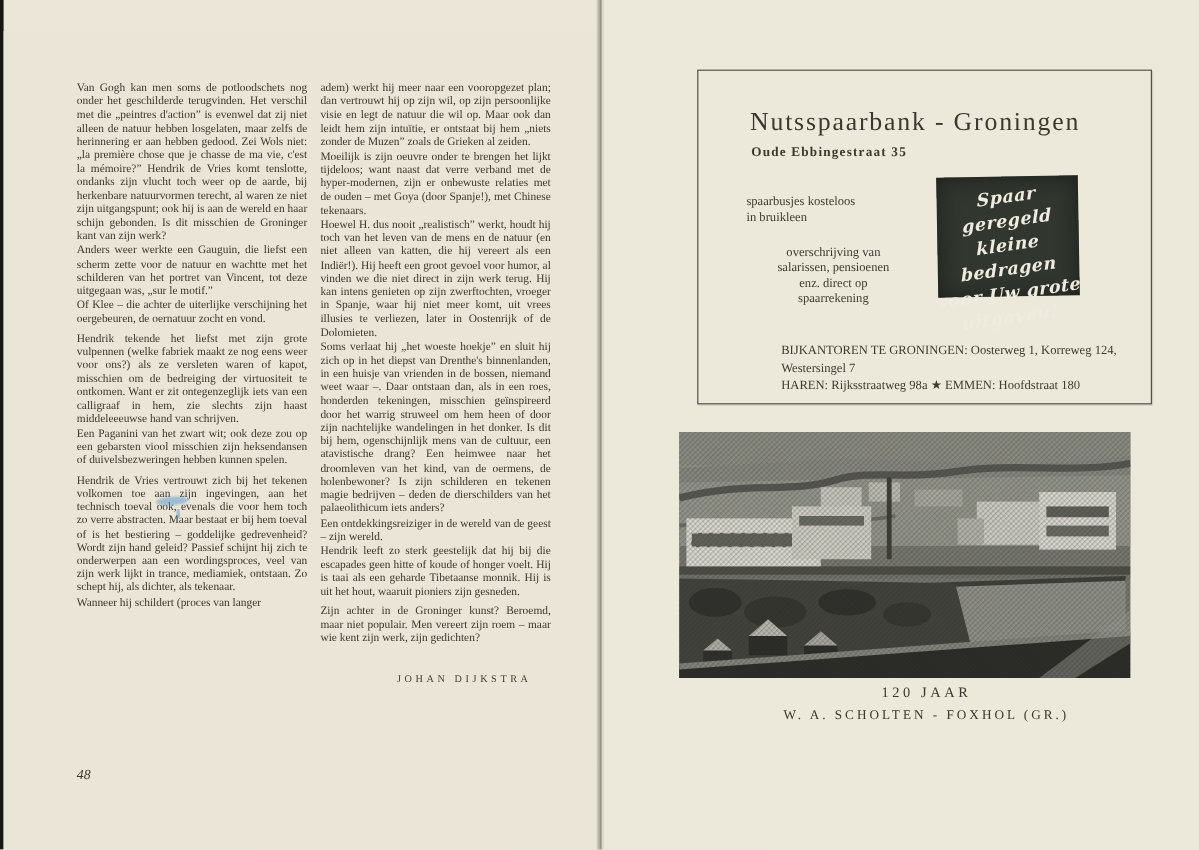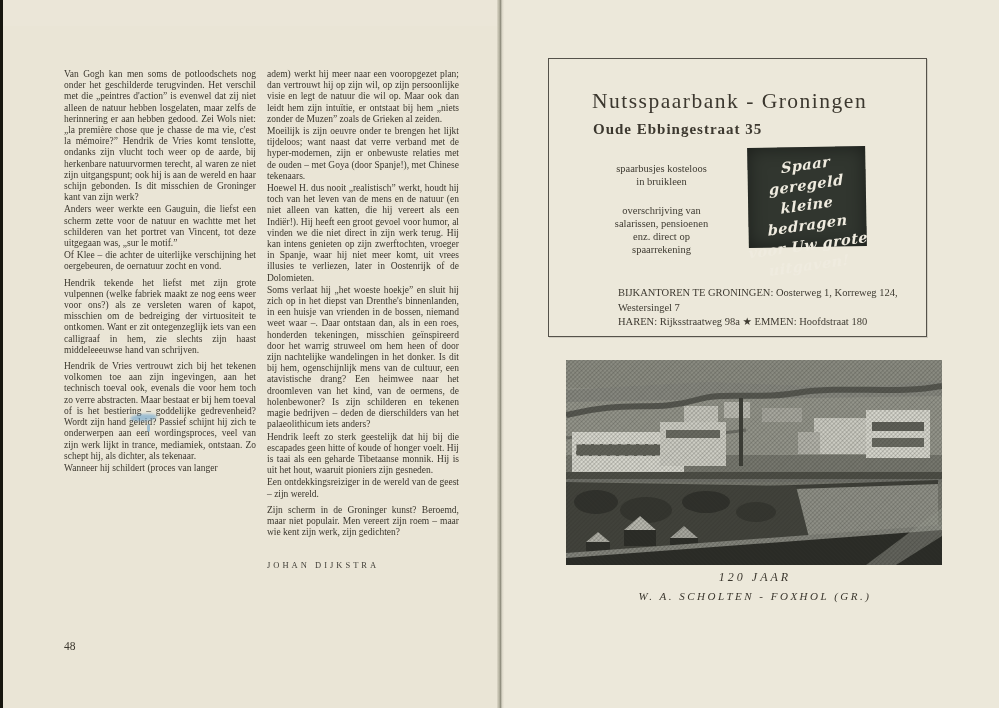--- a/index.html
+++ b/index.html
@@ -14,78 +14,79 @@
     background:linear-gradient(90deg, #ded9c9 0%, #a3a08e 45%, #8b897a 52%, #d8d4c5 70%, #ebe6d8 100%);}
   .right-page-edge{position:absolute;left:978px;top:36px;width:1px;height:610px;background:rgba(80,76,64,0.18);}
 
   
   .page-left{position:absolute;left:3px;top:0;width:494px;height:708px;background:#eae5d6;margin-top:26px;}
   .col{position:absolute;top:43px;font-size:9.5px;line-height:11.2px;text-align:justify;color:#3a362d;}
   .col p{margin:0 0 1px 0;}
   .col p.gap{margin-top:5px;}
   #col1{left:61px;width:192px;}
   #col2{left:264px;width:192px;}
-  .signature{margin-top:22px;padding-right:16px;
+  .signature{margin-top:22px;text-align:right;padding-right:16px;
     font-size:8.5px;letter-spacing:3px;color:#43403a;}
-  .page-number{position:absolute;left:61px;top:614px;font-size:11.5px;color:#3a362d;}
+  .page-number{position:absolute;left:61px;top:614px;font-size:11.5px;color:#3a362d;font-style:italic;}
   .pen-mark{position:absolute;left:127px;top:388px;width:27px;height:7px;border-radius:50%;
     background:rgba(80,150,205,0.5);filter:blur(1px);transform:rotate(-4deg);}
   .pen-mark2{position:absolute;left:144px;top:398px;width:3px;height:8px;border-radius:40%;
     background:rgba(80,150,205,0.45);filter:blur(0.5px);}
 
   
   .page-right{position:absolute;left:504px;top:0;width:495px;height:708px;background:#ece8da;}
 
-  .bank-ad{position:absolute;left:44px;top:58px;width:377px;height:277px;
+  .bank-ad{position:absolute;left:77px;top:58px;width:377px;height:277px;
     border:1.5px solid #55524a;background:#ece8da;box-shadow:1px 1px 0 rgba(60,56,44,0.15);}
   .bank-title{position:absolute;left:43px;top:30px;font-size:21.5px;letter-spacing:1.5px;color:#3c382f;}
-  .bank-address{position:absolute;left:44px;top:62px;font-size:15px;font-weight:bold;letter-spacing:1px;color:#3c382f;}
-  .bank-services-a{position:absolute;left:40px;top:103px;width:145px;text-align:center;
+  .bank-address{position:absolute;left:44px;top:62px;font-size:11px;font-weight:bold;letter-spacing:1px;color:#3c382f;}
+  .bank-services-a{position:absolute;left:40px;top:103px;width:145px;text-align:left;
     font-size:10.5px;line-height:13px;white-space:pre-line;color:#3e3a31;}
   .bank-services-b{position:absolute;left:40px;top:145px;width:145px;text-align:center;
     font-size:10.5px;line-height:13px;white-space:pre-line;color:#3e3a31;}
   .badge{position:absolute;left:199px;top:88px;width:118px;height:100px;background:#31362f;
     transform:rotate(-1deg);
     box-shadow:inset 0 0 18px rgba(0,0,0,0.45);}
   .badge-text{position:absolute;left:-6px;top:8px;width:130px;text-align:center;
     font-family:"DejaVu Serif", serif;font-style:italic;font-weight:bold;
     font-size:14.5px;line-height:20px;white-space:pre-line;color:#efEBdF;color:#efebdf;
     transform:rotate(-7deg) skewX(-6deg);letter-spacing:0.5px;}
   .bank-branches{position:absolute;left:33px;top:227px;width:330px;
     font-size:10.5px;line-height:14.5px;color:#3e3a31;margin-left:36px;}
 
   .photo{position:absolute;left:62px;top:360px;width:376px;height:205px;background:#77786f;}
-  .caption{position:absolute;left:63px;width:376px;text-align:center;color:#3b372e;font-style:italic;}
+  .caption{position:absolute;left:80px;width:376px;text-align:center;color:#3b372e;}
   .caption-1{top:570px;font-size:12px;letter-spacing:3px;}
   .caption-2{top:590px;font-size:11px;letter-spacing:2.5px;}
 </style>
 </head>
 <body>
 
 <div class="edge-strip"></div>
 
 <div class="page-left">
 
   <div class="col" id="col1">
     <p>Van Gogh kan men soms de potloodschets nog onder het geschilderde terugvinden. Het verschil met die „peintres d'action” is evenwel dat zij niet alleen de natuur hebben losgelaten, maar zelfs de herinnering er aan hebben gedood. Zei Wols niet: „la première chose que je chasse de ma vie, c'est la mémoire?” Hendrik de Vries komt tenslotte, ondanks zijn vlucht toch weer op de aarde, bij herkenbare natuurvormen terecht, al waren ze niet zijn uitgangspunt; ook hij is aan de wereld en haar schijn gebonden. Is dit misschien de Groninger kant van zijn werk?</p>
     <p>Anders weer werkte een Gauguin, die liefst een scherm zette voor de natuur en wachtte met het schilderen van het portret van Vincent, tot deze uitgegaan was, „sur le motif.”</p>
     <p>Of Klee – die achter de uiterlijke verschijning het oergebeuren, de oernatuur zocht en vond.</p>
     <p class="gap">Hendrik tekende het liefst met zijn grote vulpennen (welke fabriek maakt ze nog eens weer voor ons?) als ze versleten waren of kapot, misschien om de bedreiging der virtuositeit te ontkomen. Want er zit ontegenzeglijk iets van een calligraaf in hem, zie slechts zijn haast middeleeeuwse hand van schrijven.</p>
+    <p>Een Paganini van het zwart wit; ook deze zou op een gebarsten viool misschien zijn heksendansen of duivelsbezweringen hebben kunnen spelen.</p>
     <p class="gap">Hendrik de Vries vertrouwt zich bij het tekenen volkomen toe aan zijn ingevingen, aan het technisch toeval ook, evenals die voor hem toch zo verre abstracten. Maar bestaat er bij hem toeval of is het bestiering – goddelijke gedrevenheid? Wordt zijn hand geleid? Passief schijnt hij zich te onderwerpen aan een wordingsproces, veel van zijn werk lijkt in trance, mediamiek, ontstaan. Zo schept hij, als dichter, als tekenaar.</p>
     <p>Wanneer hij schildert (proces van langer</p>
   </div>
 
   <div class="col" id="col2">
     <p>adem) werkt hij meer naar een vooropgezet plan; dan vertrouwt hij op zijn wil, op zijn persoonlijke visie en legt de natuur die wil op. Maar ook dan leidt hem zijn intuïtie, er ontstaat bij hem „niets zonder de Muzen” zoals de Grieken al zeiden.</p>
     <p>Moeilijk is zijn oeuvre onder te brengen het lijkt tijdeloos; want naast dat verre verband met de hyper-modernen, zijn er onbewuste relaties met de ouden – met Goya (door Spanje!), met Chinese tekenaars.</p>
     <p>Hoewel H. dus nooit „realistisch” werkt, houdt hij toch van het leven van de mens en de natuur (en niet alleen van katten, die hij vereert als een Indiër!). Hij heeft een groot gevoel voor humor, al vinden we die niet direct in zijn werk terug. Hij kan intens genieten op zijn zwerftochten, vroeger in Spanje, waar hij niet meer komt, uit vrees illusies te verliezen, later in Oostenrijk of de Dolomieten.</p>
     <p>Soms verlaat hij „het woeste hoekje” en sluit hij zich op in het diepst van Drenthe's binnenlanden, in een huisje van vrienden in de bossen, niemand weet waar –. Daar ontstaan dan, als in een roes, honderden tekeningen, misschien geïnspireerd door het warrig struweel om hem heen of door zijn nachtelijke wandelingen in het donker. Is dit bij hem, ogenschijnlijk mens van de cultuur, een atavistische drang? Een heimwee naar het droomleven van het kind, van de oermens, de holenbewoner? Is zijn schilderen en tekenen magie bedrijven – deden de dierschilders van het palaeolithicum iets anders?</p>
+    <p>Een ontdekkingsreiziger in de wereld van de geest – zijn wereld.</p>
     <p>Hendrik leeft zo sterk geestelijk dat hij bij die escapades geen hitte of koude of honger voelt. Hij is taai als een geharde Tibetaanse monnik. Hij is uit het hout, waaruit pioniers zijn gesneden.</p>
-    <p>Een ontdekkingsreiziger in de wereld van de geest – zijn wereld.</p>
-    <p class="gap">Zijn scherm in de Groninger kunst? Beroemd, maar niet populair. Men vereert zijn roem – maar wie kent zijn werk, zijn gedichten?</p>
+    <p class="gap">Zijn achter in de Groninger kunst? Beroemd, maar niet populair. Men vereert zijn roem – maar wie kent zijn werk, zijn gedichten?</p>
     <div class="signature">JOHAN DIJKSTRA</div>
   </div>
 
   <div class="page-number">48</div>
   <div class="pen-mark"></div>
   <div class="pen-mark2"></div>
 </div>
 
 <div class="spine"></div>
 <div class="right-page-edge"></div>

